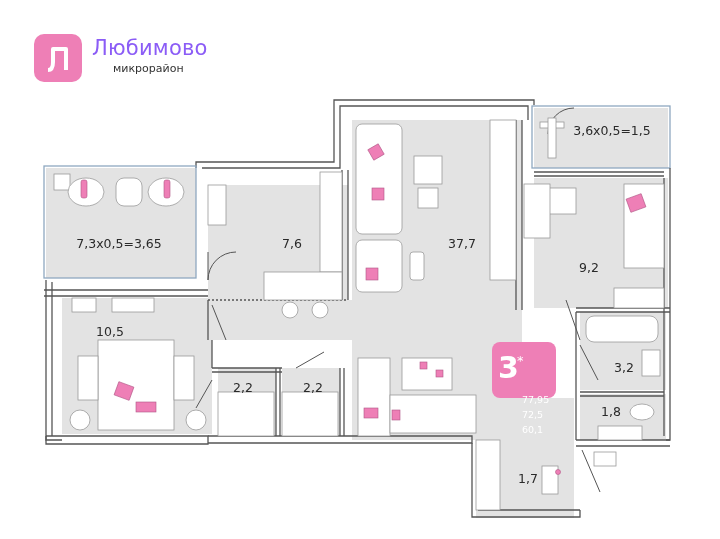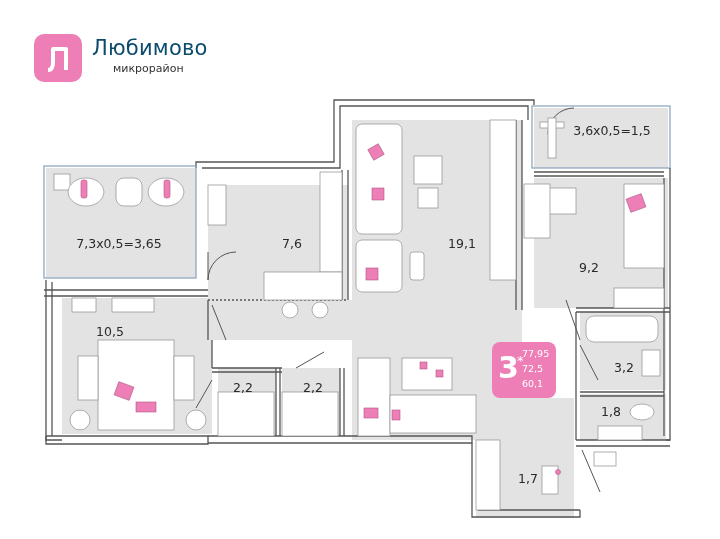--- a/index.html
+++ b/index.html
@@ -1,26 +1,26 @@
 <!DOCTYPE html>
 <html><head>
 <meta charset="utf-8">
 <style>
   html, body { margin:0; padding:0; background:#ffffff; }
   body { width:720px; height:539px; position:relative; overflow:hidden; font-family:"DejaVu Sans", sans-serif; }
   .abs { position:absolute; }
   .logo-box { left:34px; top:34px; width:48px; height:48px; border-radius:10px; background:#ee7fb6; }
-  .logo-title { left:92px; top:36px; font-size:21px; color:#0c4a6e; letter-spacing:0.2px; }
+  .logo-title { left:92px; top:36px; font-size:21px; color:#8b5cf6; letter-spacing:0.2px; }
   .logo-sub { left:93px; top:62px; font-size:11px; color:#333;margin-left:20px; }
   svg.plan { position:absolute; left:0; top:0; }
   .room-label { position:absolute; font-size:12.5px; color:#2a2a2a; transform:translate(-50%,-50%); white-space:nowrap; }
   .badge { left:492px; top:342px; width:64px; height:56px; border-radius:8px; background:#ee7fb6; color:#fff; }
   .badge-rooms { position:absolute; left:6px; top:6px; font-size:30px; font-weight:bold; line-height:40px; }
   .badge-star { position:absolute; left:25px; top:11px; font-size:13px; }
-  .badge-area { position:absolute; left:30px; font-size:9.5px; line-height:12px; }
+  .badge-area { position:absolute; left:30px; font-size:9.5px; line-height:12px;margin-top:46px; }
 </style>
 </head>
 <body>
 
 <div class="abs logo-box">
   <svg width="48" height="48" viewBox="0 0 48 48">
     <path d="M14 36 C18 36 19 33 19 28 L19 15 L32 15 L32 36" fill="none" stroke="#fff" stroke-width="4" stroke-linejoin="round"></path>
   </svg>
 </div>
 <div class="abs logo-title">Любимово</div>
@@ -187,21 +187,21 @@
     <rect x="436" y="370" width="7" height="7"></rect>
     <rect x="364" y="408" width="14" height="10"></rect>
     <rect x="392" y="410" width="8" height="10"></rect>
     <rect x="628" y="196" width="16" height="14" transform="rotate(-20 636 203)"></rect>
     <circle cx="558" cy="472" r="2.5"></circle>
   </g>
 </svg>
 
 <div class="room-label" style="left:119px; top:243px;">7,3x0,5=3,65</div>
 <div class="room-label" style="left:269px; top:243px;margin-left:23px;">7,6</div>
-<div class="room-label" style="left:462px; top:243px;">19,1</div>
+<div class="room-label" style="left:462px; top:243px;">37,7</div>
 <div class="room-label" style="left:612px; top:130px;">3,6x0,5=1,5</div>
 <div class="room-label" style="left:589px; top:243px;margin-top:24px;">9,2</div>
 <div class="room-label" style="left:110px; top:331px;">10,5</div>
 <div class="room-label" style="left:243px; top:387px;">2,2</div>
 <div class="room-label" style="left:313px; top:387px;">2,2</div>
 <div class="room-label" style="left:624px; top:367px;">3,2</div>
 <div class="room-label" style="left:611px; top:411px;">1,8</div>
 <div class="room-label" style="left:528px; top:478px;">1,7</div>
 
 <div class="abs badge">

